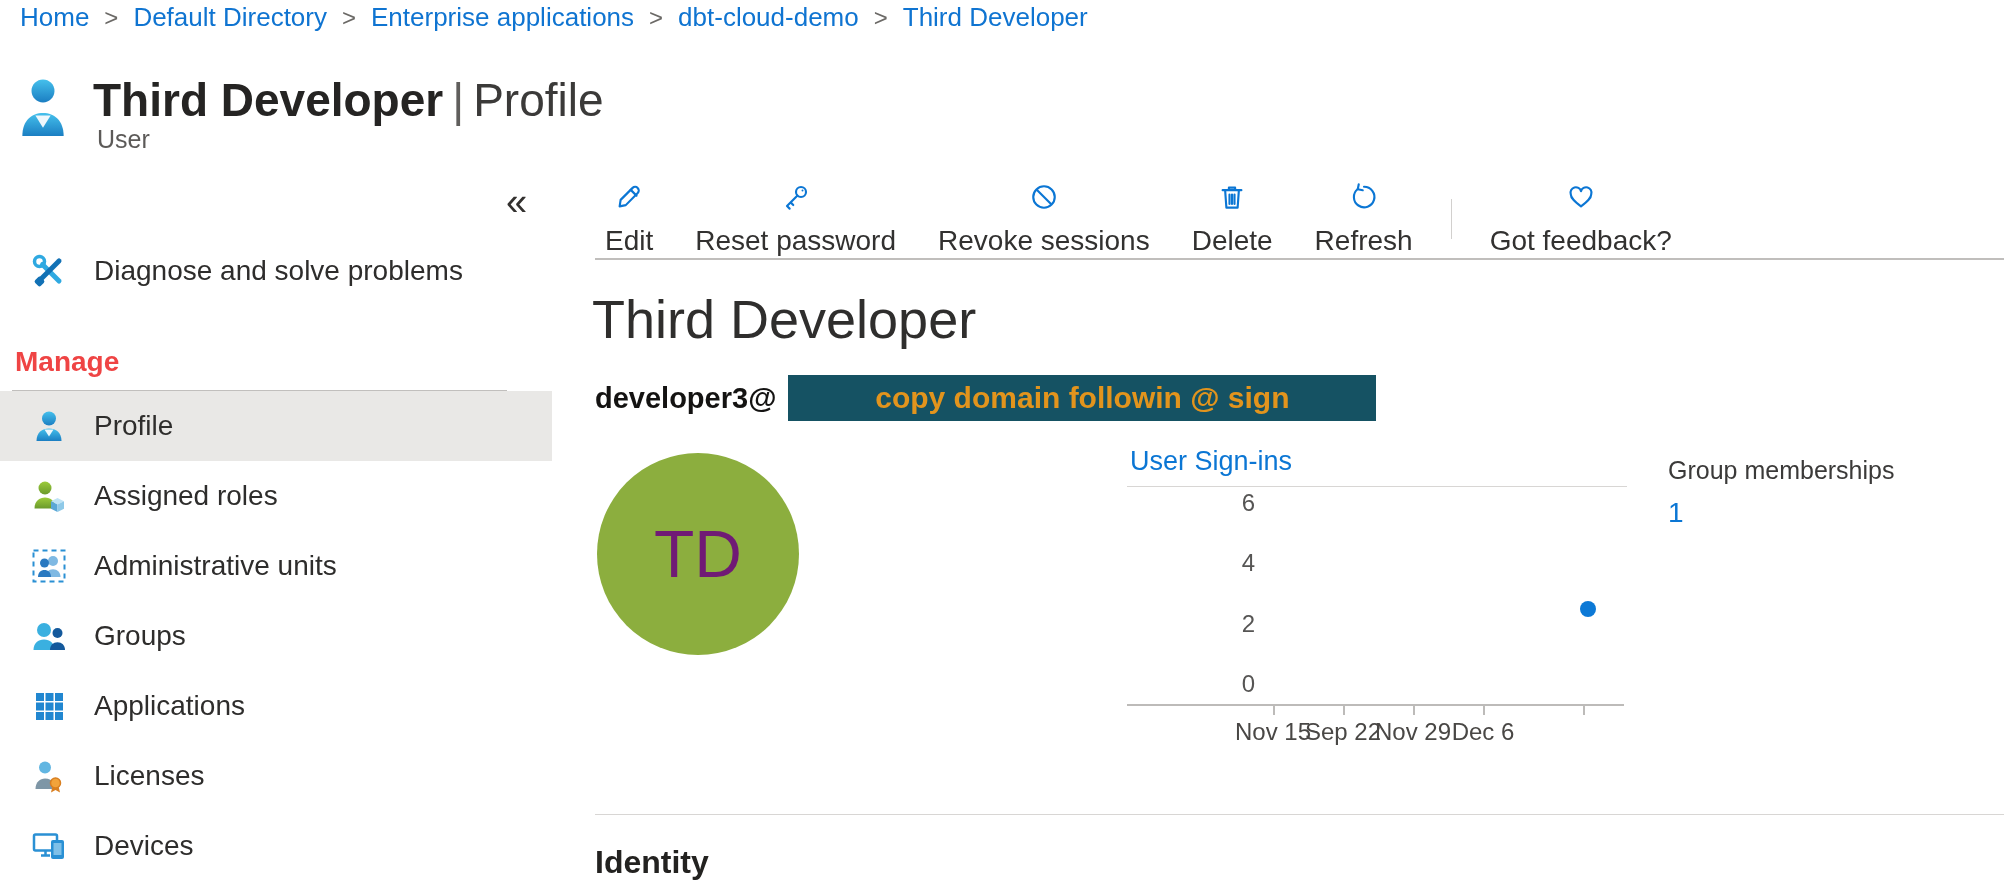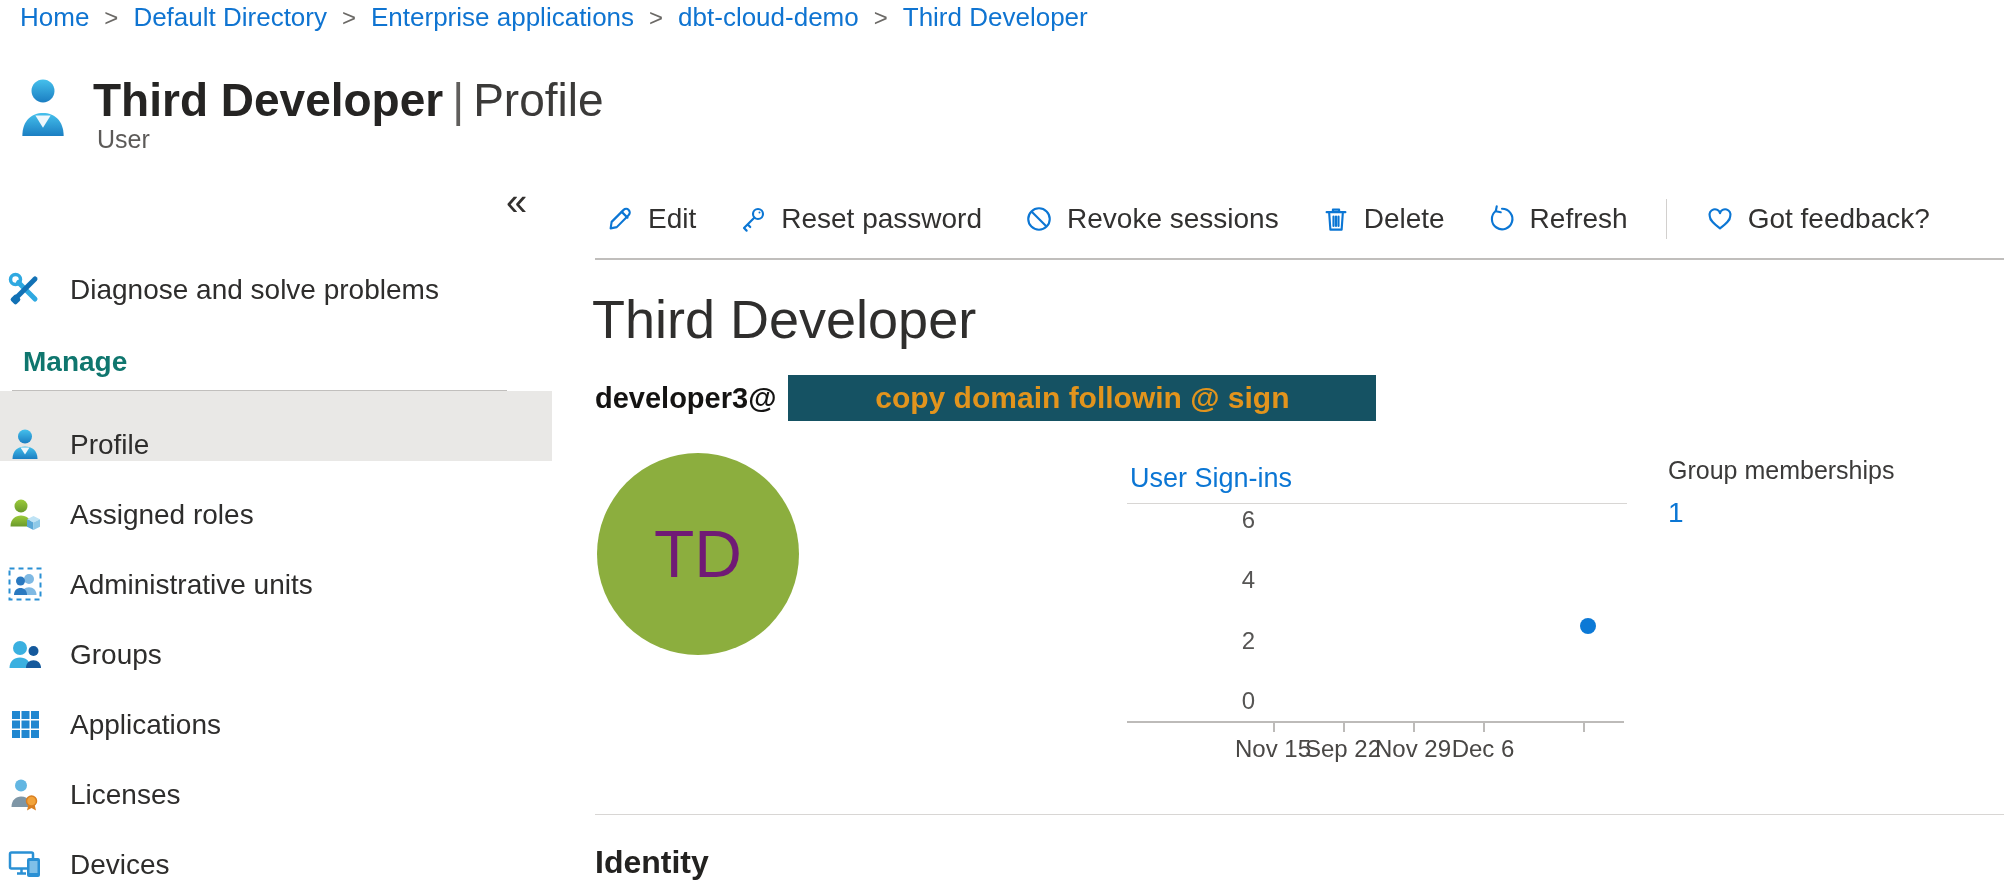--- a/index.html
+++ b/index.html
@@ -15,44 +15,44 @@
   .header-icon{position:absolute;left:17px;top:76px;}
   .page-title{position:absolute;left:93px;top:42px;font-size:46px;white-space:nowrap;}
   .pt-bold{font-weight:700;color:#252423;}
   .pt-sep{font-weight:300;color:#605e5c;margin:0 9px;}
   .pt-rest{font-weight:400;color:#3b3a39;}
   .page-subtitle{position:absolute;left:97px;top:125px;font-size:25px;color:#5c5a58;text-align:center;}
 
   
   .collapse-btn{position:absolute;left:506px;top:183px;font-size:38px;color:#33312f;cursor:pointer;line-height:1;}
   .sidebar{position:absolute;left:0;top:236px;width:552px;}
-  .srow{display:flex;align-items:flex-end;height:70px;padding-left:8px;font-size:28px;color:#2e2d2c;cursor:pointer;box-sizing:border-box;}
+  .srow{display:flex;align-items:center;height:70px;padding-left:32px;font-size:28px;color:#2e2d2c;cursor:pointer;box-sizing:border-box;}
   .srow .sicon{width:34px;height:34px;margin-right:28px;flex:none;}
   .srow.selected{background:#e9e8e6;}
-  .section-label{height:56px;display:flex;align-items:center;padding-left:23px;margin-top:28px;font-weight:700;font-size:28px;color:#0f766e;}
+  .section-label{height:56px;display:flex;align-items:center;padding-left:15px;margin-top:28px;font-weight:700;font-size:28px;color:#ef4444;}
   .sidebar-divider{height:1px;width:495px;margin-left:12px;background:#c1bfbd;}
 
   
   .toolbar{position:absolute;left:595px;top:192px;height:54px;display:flex;align-items:center;padding-left:10px;gap:42px;white-space:nowrap;}
-  .tbtn{display:flex;align-items:center;gap:13px;font-size:28px;color:#323130;cursor:pointer;}
+  .tbtn{display:flex;align-items:center;gap:13px;font-size:28px;color:#323130;cursor:pointer;flex-direction:column;}
   .tbtn svg{flex:none;}
   .tsep{width:1px;height:40px;background:#d2d0ce;margin:0 -4px;}
   .toolbar-border{position:absolute;left:595px;right:0;top:258px;height:2px;background:#c0bebc;}
 
   
   .main-title{position:absolute;left:592px;top:288px;font-size:54px;font-weight:400;color:#2f2e2d;}
   .email-row{position:absolute;left:595px;top:382px;height:32px;display:flex;align-items:center;}
   .email-prefix{font-size:29px;font-weight:700;color:#141312;}
   .redaction{margin-left:12px;width:588px;height:46px;background:#155263;display:flex;align-items:center;justify-content:center;
              font-size:30px;font-weight:700;color:#e2941d;}
   .avatar{position:absolute;left:597px;top:453px;width:202px;height:202px;border-radius:50%;background:#8cae3e;
           display:flex;align-items:center;justify-content:center;font-size:66px;color:#701a75;}
 
   
-  .chart-box{position:absolute;left:1127px;top:463px;width:500px;height:310px;}
+  .chart-box{position:absolute;left:1127px;top:446px;width:500px;height:310px;}
   .chart-title{position:absolute;left:3px;top:0;font-size:27px;color:#0b76d4;cursor:pointer;}
   .chart-title-underline{position:absolute;left:0;top:40px;width:500px;height:1px;background:#d8d6d4;}
   .axis{position:absolute;left:0;top:258px;width:497px;height:2px;background:#bdbbb9;}
   .tick{position:absolute;top:260px;width:2px;height:9px;background:#bdbbb9;}
   .ylab{position:absolute;left:88px;width:40px;text-align:right;font-size:24px;color:#565554;height:30px;line-height:30px;}
   .xlab{position:absolute;top:272px;width:110px;text-align:center;font-size:24px;color:#494745;}
   .dot{position:absolute;width:16px;height:16px;border-radius:50%;background:#0c79d6;}
 
   
   .gm{position:absolute;left:1668px;top:456px;}

